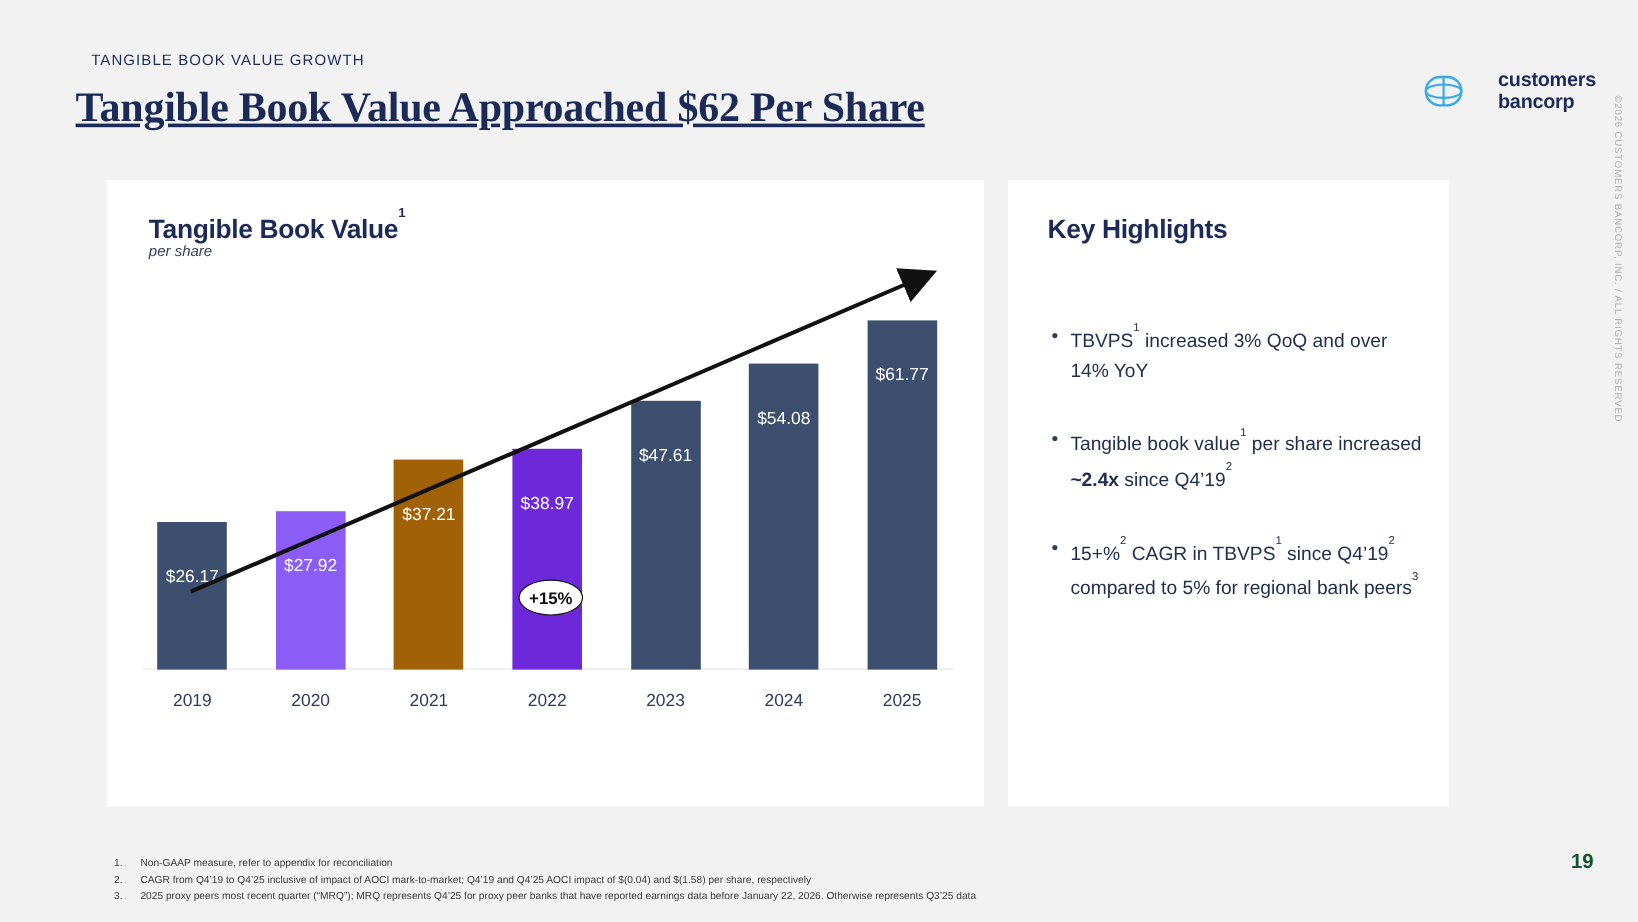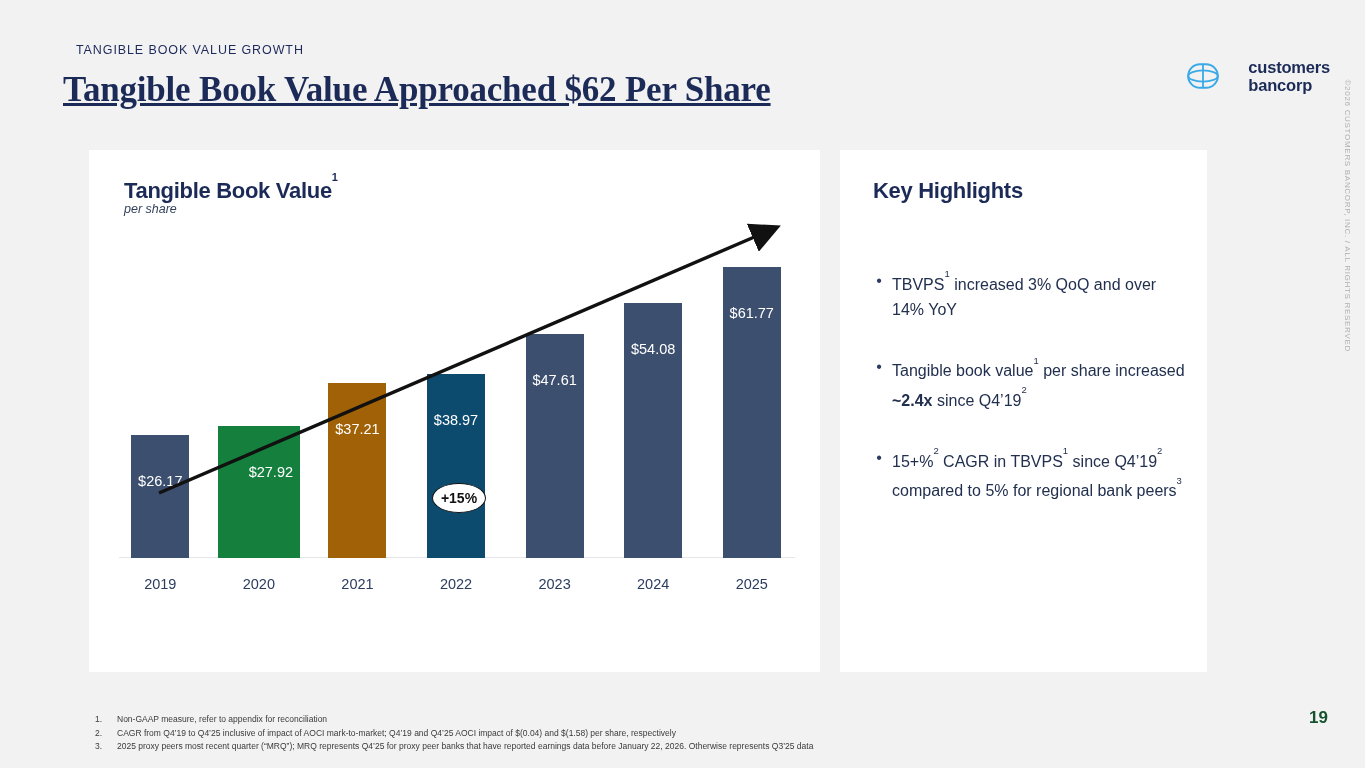--- a/index.html
+++ b/index.html
@@ -270,31 +270,31 @@
 
     <div class="axis-line"></div>
 
     <div class="bars" id="bars">
         <div class="bar-col">
           <div class="bar" style="height: 123.373px; background: rgb(61, 79, 110);">
             <span class="bar-value">$26.17</span>
           </div>
         </div>
         <div class="bar-col">
-          <div class="bar" style="height: 131.623px; background: #15803d; padding-left: 24px;">
+          <div class="bar" style="height: 131.623px; background: #8b5cf6;">
             <span class="bar-value">$27.92</span>
           </div>
         </div>
         <div class="bar-col">
           <div class="bar" style="height: 175.419px; background: #a16207;">
             <span class="bar-value">$37.21</span>
           </div>
         </div>
         <div class="bar-col">
-          <div class="bar" style="height: 183.716px; background: #0c4a6e;">
+          <div class="bar" style="height: 183.716px; background: #6d28d9;">
             <span class="bar-value">$38.97</span>
           </div>
         </div>
         <div class="bar-col">
           <div class="bar" style="height: 224.447px; background: rgb(61, 79, 110);">
             <span class="bar-value">$47.61</span>
           </div>
         </div>
         <div class="bar-col">
           <div class="bar" style="height: 254.949px; background: rgb(61, 79, 110);">

